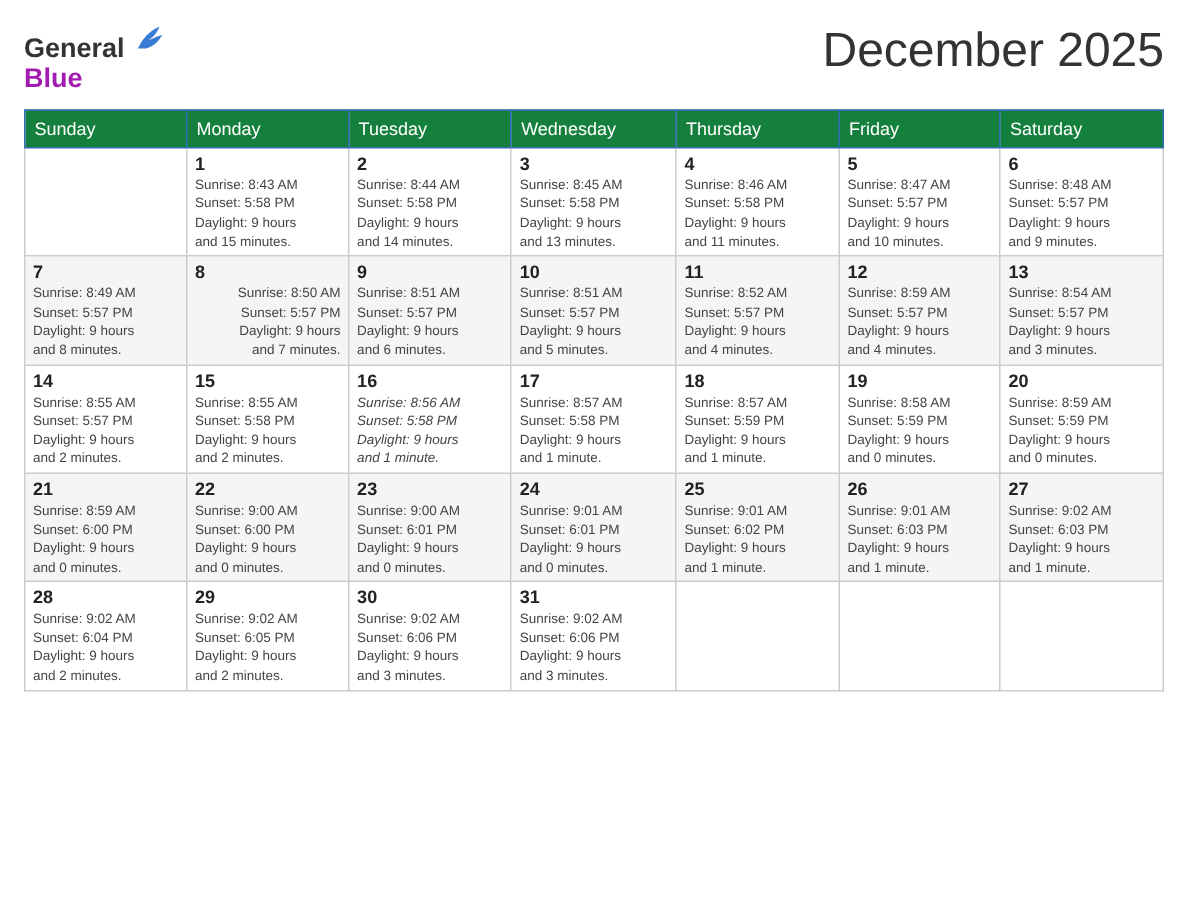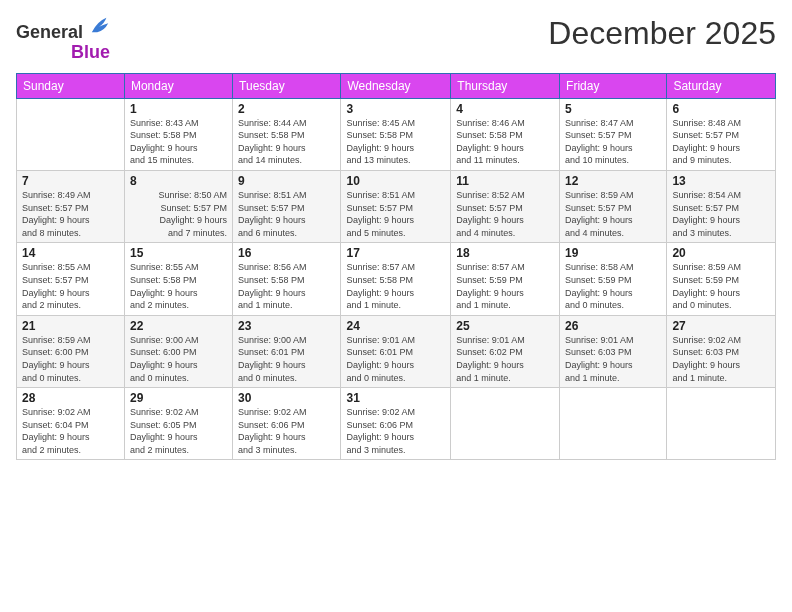--- a/index.html
+++ b/index.html
@@ -18,21 +18,20 @@
     }
     .header {
       display: flex;
       justify-content: space-between;
       align-items: flex-start;
       margin-bottom: 10px;
     }
     .logo {
       display: flex;
       align-items: center;
-      text-align: right;
     }
     .logo-text {
       font-size: 18px;
       font-weight: bold;
       line-height: 1.1;
     }
     .logo-general { color: #333; }
     .logo-blue { color: #a21caf; }
     .logo-icon {
       width: 20px;
@@ -53,21 +52,21 @@
     .calendar-subtitle {
       font-size: 14px;
       color: #555;
     }
     .calendar {
       width: 100%;
       border-collapse: collapse;
       border: 1px solid #ccc;
     }
     .calendar th {
-      background: #d946ef;
+      background: #15803d;
       color: #fff;
       text-align: left;
       font-size: 12px;
       padding: 5px 6px;
       border: 1px solid #2e6db4;
       font-weight: normal;
     }
     .calendar td {
       vertical-align: top;
       border: 1px solid #ccc;
@@ -241,21 +240,21 @@
           </td>
           <td>
             <span class="day-number">15</span>
             <div class="day-info" style="white-space: pre-line;">Sunrise: 8:55 AM
 Sunset: 5:58 PM
 Daylight: 9 hours
 and 2 minutes.</div>
           </td>
           <td>
             <span class="day-number">16</span>
-            <div class="day-info" style="white-space: pre-line;">Sunrise: 8:56 AM
+            <div class="day-info" style="white-space: pre-line; font-style: italic;">Sunrise: 8:56 AM
 Sunset: 5:58 PM
 Daylight: 9 hours
 and 1 minute.</div>
           </td>
           <td>
             <span class="day-number">17</span>
             <div class="day-info" style="white-space: pre-line;">Sunrise: 8:57 AM
 Sunset: 5:58 PM
 Daylight: 9 hours
 and 1 minute.</div>

